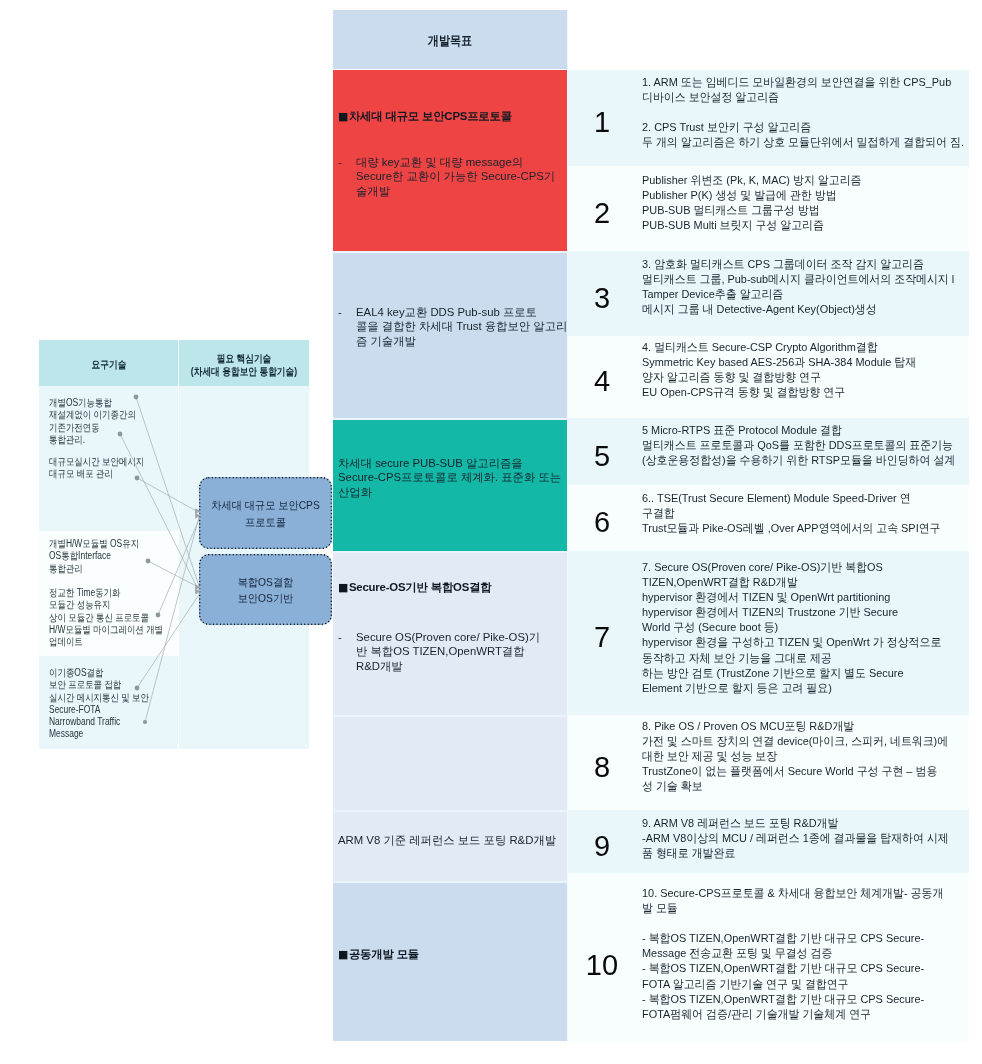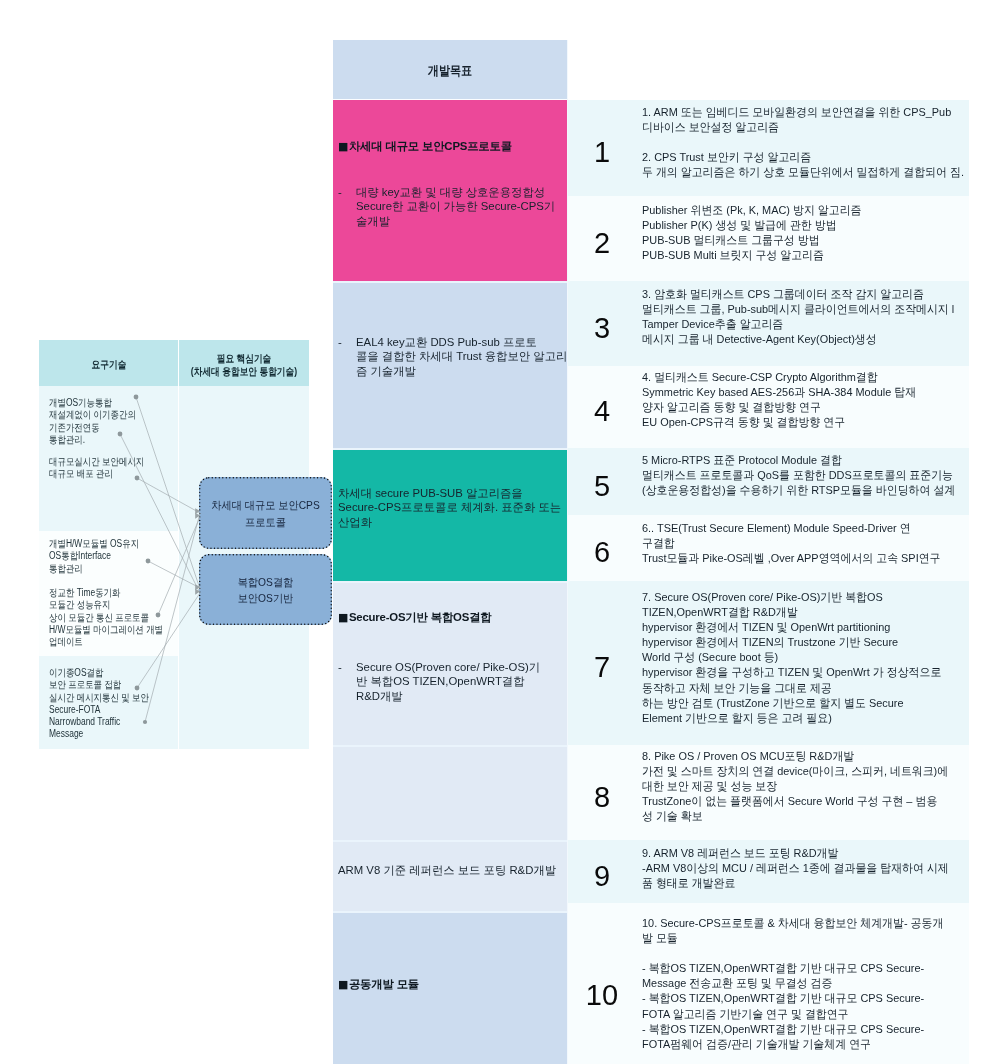--- a/index.html
+++ b/index.html
@@ -35,21 +35,21 @@
   .dg-box{position:absolute;background:#8AB0D7;
     border-radius:10px;box-sizing:border-box;}
   .dg-box svg{position:absolute;left:0;top:0;overflow:visible;}
   .dg-box span{position:absolute;left:0;top:50%;width:155px;display:block;
     text-align:center;font-size:11px;line-height:16.5px;color:#16243c;
     white-space:pre-line;transform:translate(-11px,-50%) scaleX(0.93);}
   #dg-svg{position:absolute;left:0;top:0;width:982px;height:1064px;
     pointer-events:none;}
 
   
-  #tbl{position:absolute;left:333px;top:40px;width:544px;border-radius:14px;}
+  #tbl{position:absolute;left:333px;top:10px;width:544px;border-radius:14px;}
   .thead{display:flex;height:60px;}
   .thead .th{position:relative;}
   .hdr-sep{position:absolute;left:0;right:0;bottom:-1px;height:2px;background:#FBFDFF;}
   .th{display:flex;align-items:center;justify-content:center;box-sizing:border-box;}
   .th span{display:inline-block;font-weight:bold;font-size:13px;
     color:#15202b;transform:translateY(1px) scaleX(0.855);}
   .th.g{width:235px;background:#CCDCEF;border-right:1px solid #F2F8FD;box-sizing:border-box;}
   .th.r{width:401px;background:#BDE6EB;}
   .tbody{position:relative;}
   .goalcol{position:absolute;left:0;top:0;width:235px;}
@@ -163,24 +163,24 @@
 
   <div id="tbl">
     <div class="thead">
       <div class="th g">
           <span>개발목표</span>
           <i class="hdr-sep"></i>
         </div>
     </div>
     <div class="tbody" id="tbody">
       <div class="goalcol" id="goalcol">
-          <div class="goalcell" style="top: 0px; height: 181px; background: #ec4899; text-decoration: underline;">
+          <div class="goalcell" style="top: 0px; height: 181px; background: #ef4444; text-decoration: underline;">
             <div class="gtitle" style="top: 39px;"><span class="sq">■</span>차세대 대규모 보안CPS프로토콜</div>
             <div class="gbullet" style="top: 85px; left: 5px;">-</div>
-            <div class="gbody" style="top: 85px; left: 23px; width: 214px;">대량 key교환 및 대량 상호운용정합성
+            <div class="gbody" style="top: 85px; left: 23px; width: 214px;">대량 key교환 및 대량 message의
 Secure한 교환이 가능한 Secure-CPS기
 술개발</div>
           </div>
           <div class="goalcell" style="top: 181px; height: 167px; background: rgb(204, 220, 239);">
             <i class="cell-sep"></i>
             <div class="gbullet" style="top: 54px; left: 5px;">-</div>
             <div class="gbody" style="top: 54px; left: 23px; width: 214px;">EAL4 key교환 DDS Pub-sub 프로토
 콜을 결합한 차세대 Trust 융합보안 알고리
 즘 기술개발</div>
           </div>

